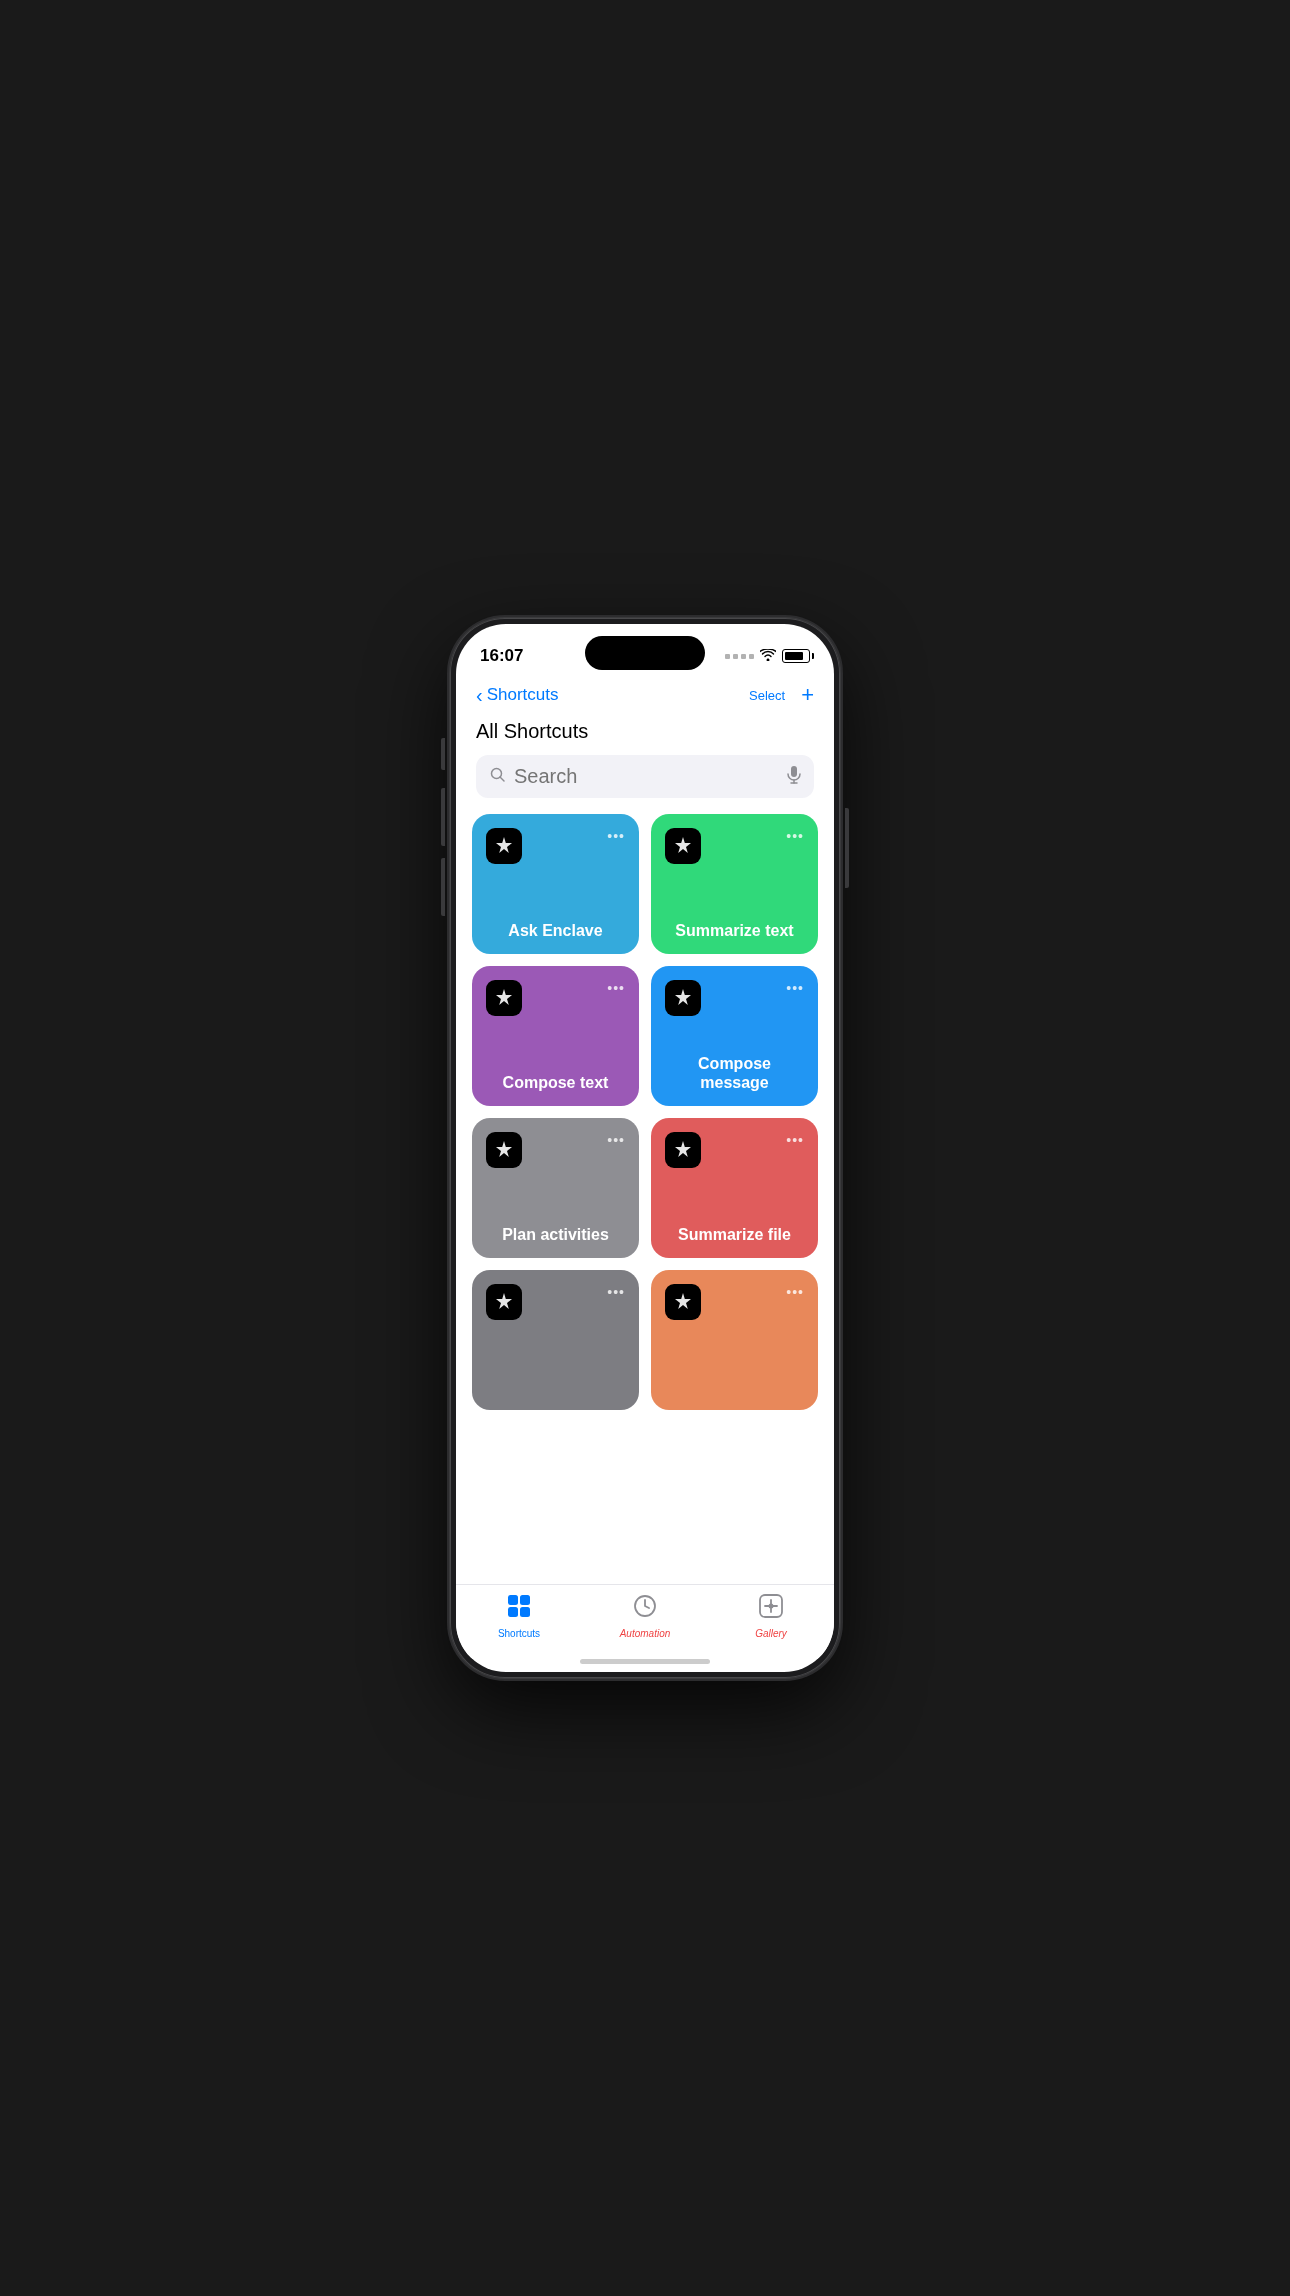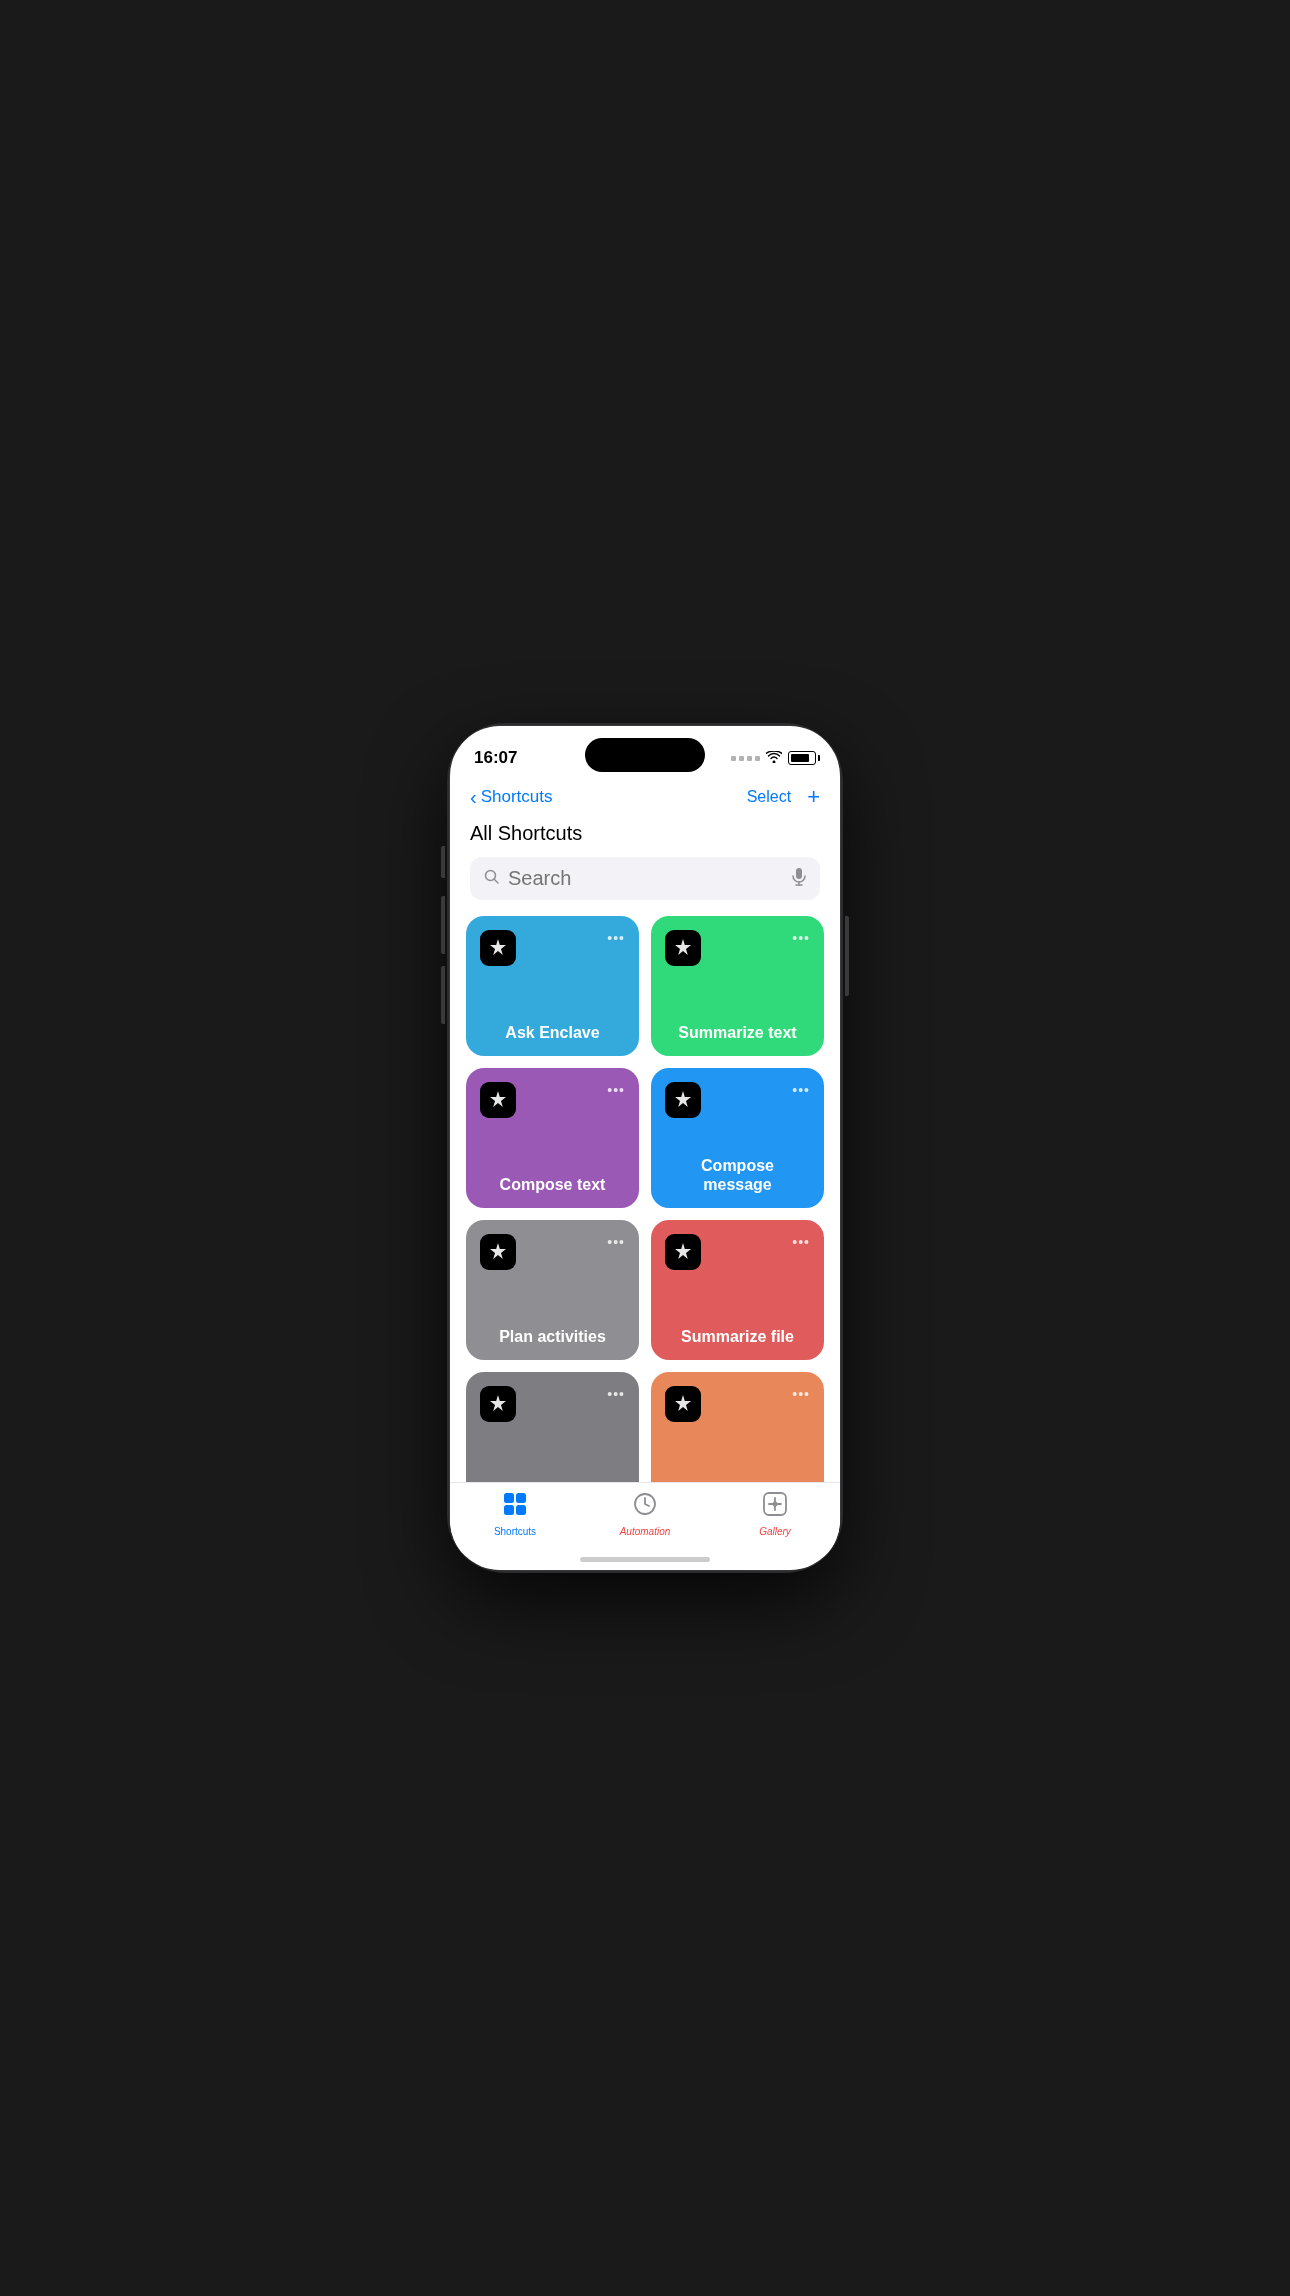--- a/index.html
+++ b/index.html
@@ -6,23 +6,24 @@
     body {
       background: #1a1a1a;
       display: flex;
       justify-content: center;
       align-items: center;
       min-height: 100vh;
       font-family: -apple-system, BlinkMacSystemFont, 'SF Pro Display', 'Helvetica Neue', sans-serif;
     }
     .phone-outer {
       width: 390px;
-      height: 844px;
+      height: 1060px;
       background: #1c1c1e;
       border-radius: 55px;
+      padding: 6px;
       box-shadow:
         0 0 0 1px #3a3a3c,
         0 0 0 3px #2c2c2e,
         0 30px 80px rgba(0,0,0,0.8),
         inset 0 0 0 1px #48484a;
       position: relative;
     }
     .phone-inner {
       width: 100%;
       height: 100%;
@@ -166,21 +167,21 @@
       font-size: 20px;
       line-height: 1;
     }
     .nav-actions {
       display: flex;
       align-items: center;
       gap: 16px;
     }
     .nav-action-btn {
       color: #007aff;
-      font-size: 16px;
+      font-size: 13px;
       cursor: pointer;
     }
 
     
     .page-title {
       font-size: 20px;
       font-weight: 400;
       color: #000;
       padding: 4px 20px 12px;
       flex-shrink: 0;

